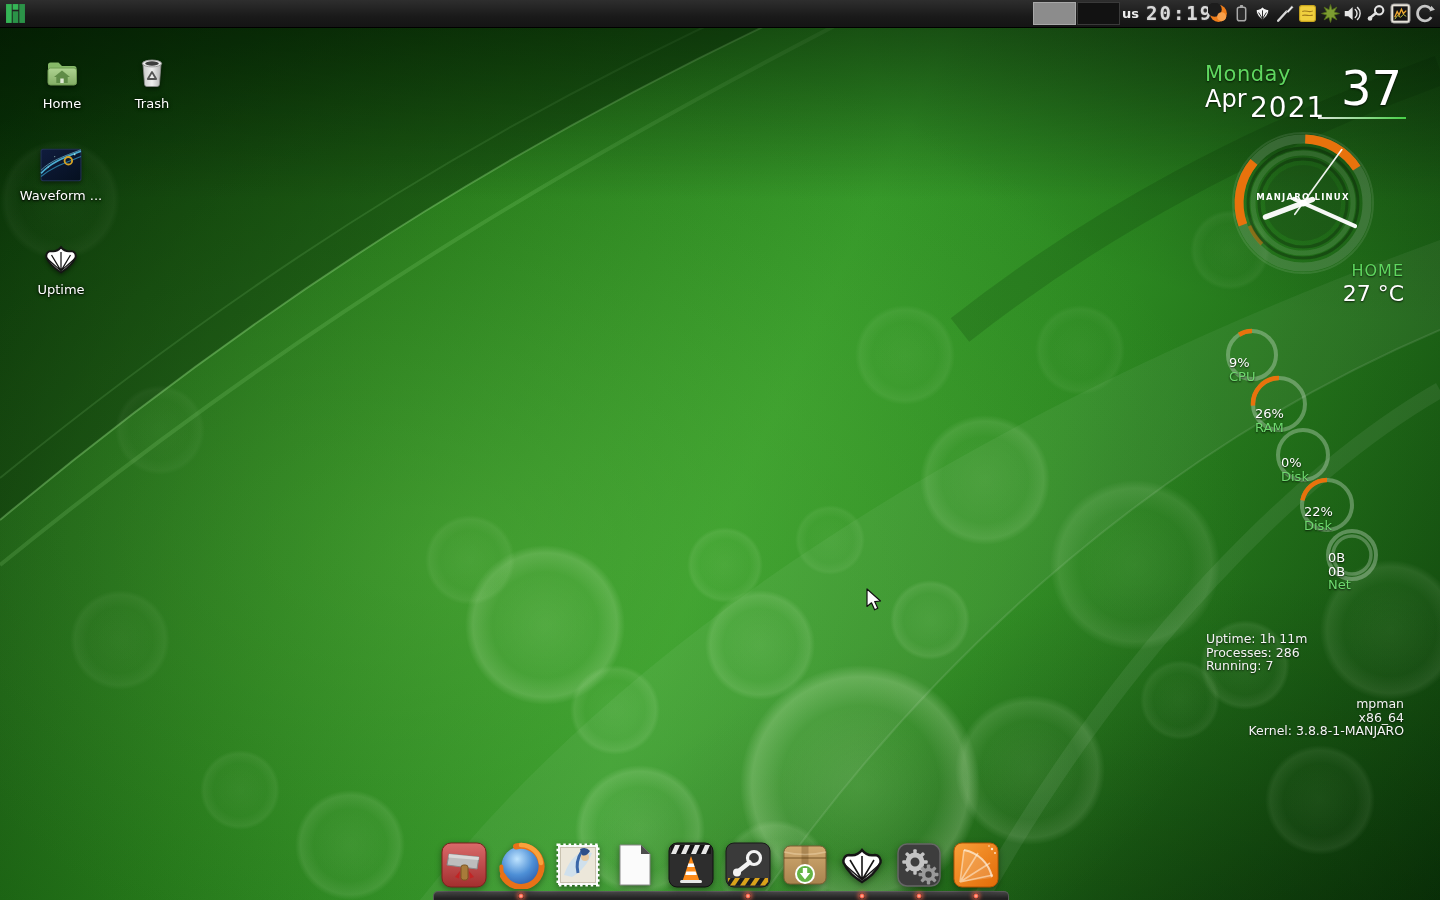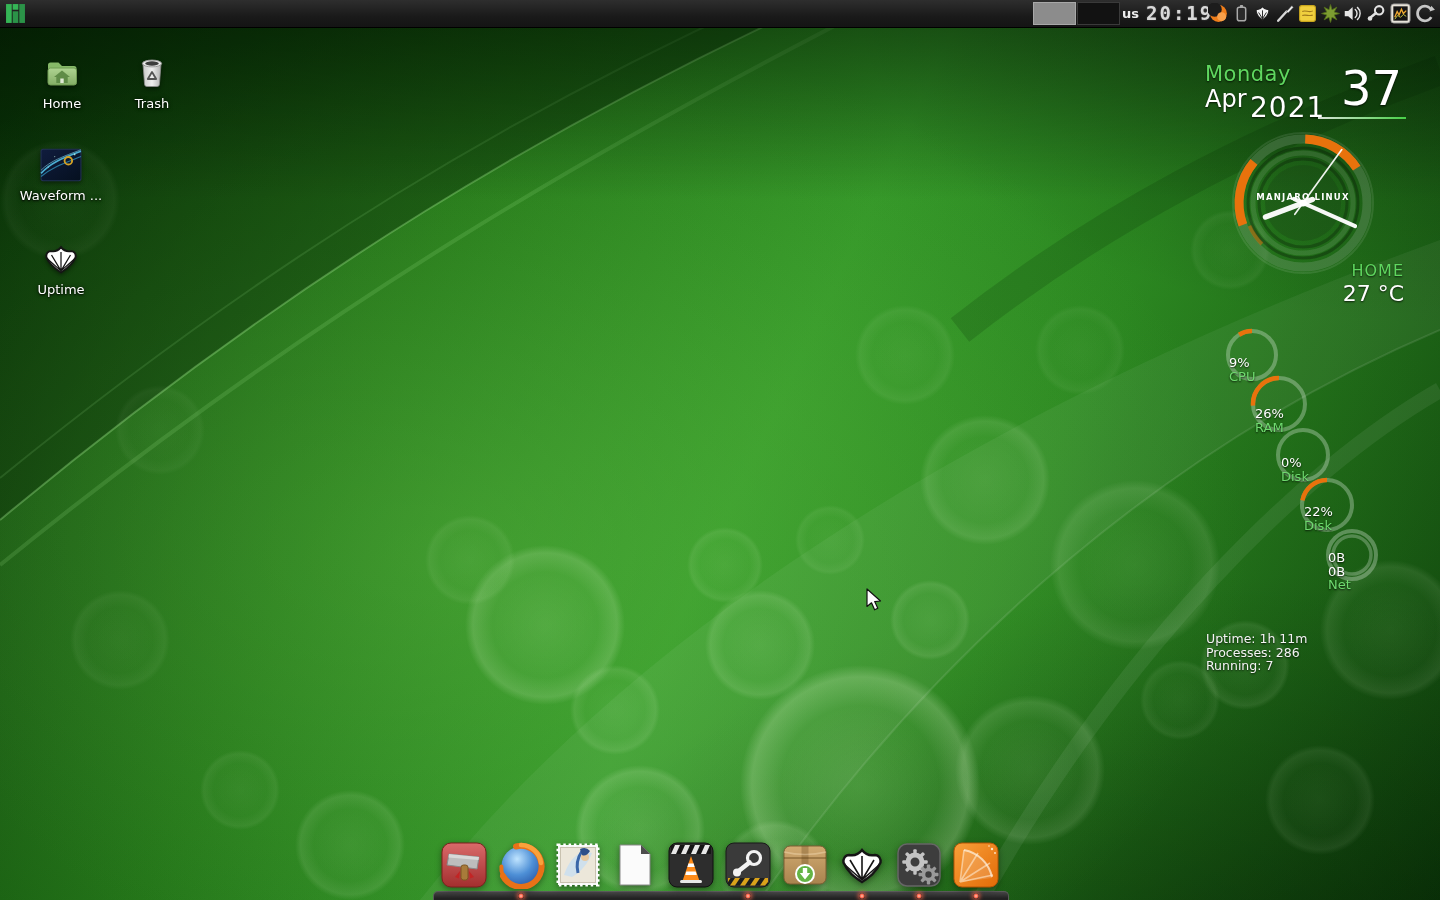--- a/index.html
+++ b/index.html
@@ -266,20 +266,25 @@
           <div class="nm">Net</div>
         </div>
       </div>
 
     <div id="ck-stats" class="ck">
       <div>Uptime: 1h 11m</div>
       <div>Processes: 286</div>
       <div>Running: 7</div>
     </div>
 
+    <div id="ck-sys" class="ck">
+      <div>mpman</div>
+      <div>x86_64</div>
+      <div>Kernel: 3.8.8-1-MANJARO</div>
+    </div>
   </div>
 
   <div id="dockbar"></div>
   <div id="dock">
       <div class="dock-icon" style="left: 440px;"><svg viewBox="0 0 48 48">
           <defs>
             <linearGradient id="ins" x1="0" y1="0" x2="0" y2="1">
               <stop offset="0" stop-color="#d96a6a"></stop>
               <stop offset="1" stop-color="#a32e2e"></stop>
             </linearGradient>

